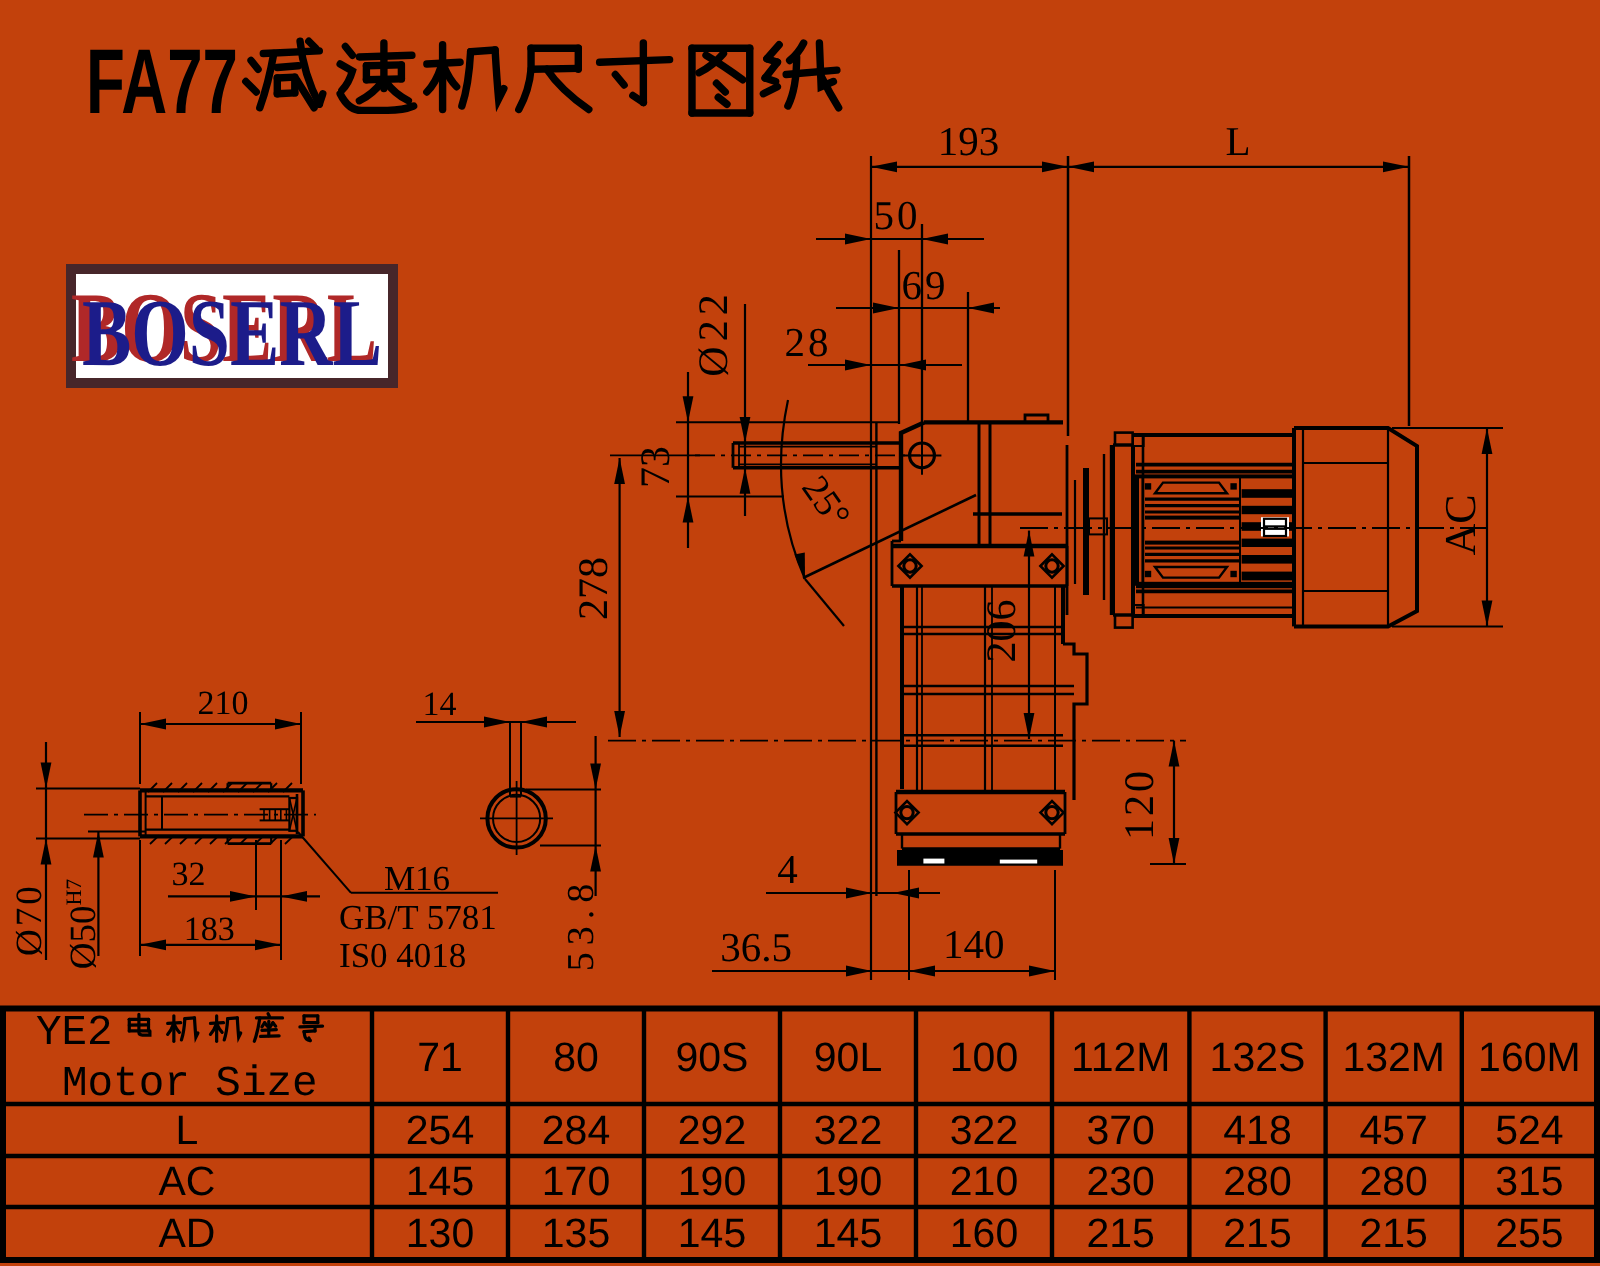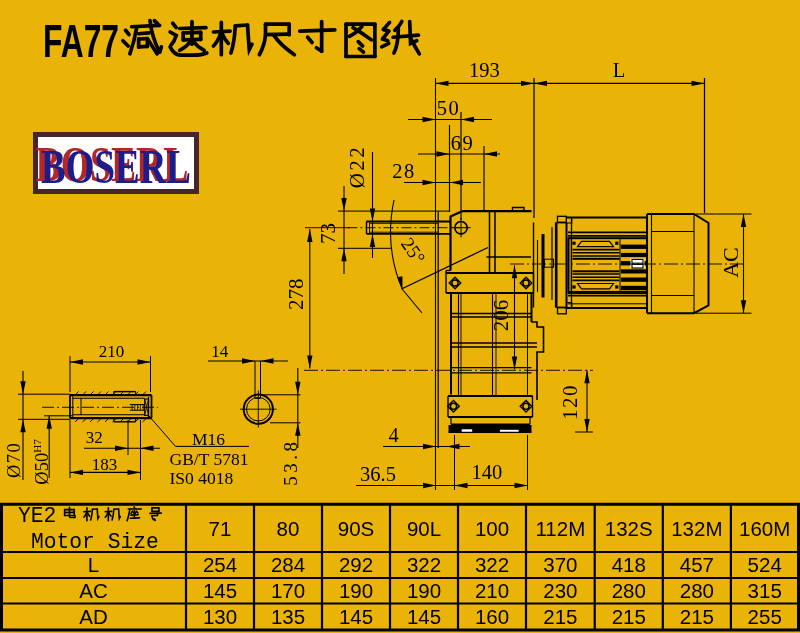--- a/index.html
+++ b/index.html
@@ -1,15 +1,15 @@
 <!DOCTYPE html>
 <html><head><meta charset="utf-8">
 <style>
 html,body{margin:0;padding:0;background:#fff;}
-#page{position:relative;width:800px;height:633px;background:#eab308;overflow:hidden;}
+#page{position:relative;width:800px;height:633px;background:#c2410c;overflow:hidden;}
 </style></head>
 <body>
 <div id="page">
 <svg width="800" height="633" viewBox="0 0 800 633">
 <text x="43" y="56.5" font-family="Liberation Sans" font-size="46" font-weight="bold" fill="#000" textLength="76" lengthAdjust="spacingAndGlyphs">FA77</text>
 <g transform="translate(119.4,18.0) scale(0.8750)">
         <path d="M7,14 L11,19" fill="none" stroke="#000" stroke-width="4.228571428571429" stroke-linecap="round"></path>
         <path d="M4,26 L10,32" fill="none" stroke="#000" stroke-width="4.228571428571429" stroke-linecap="round"></path>
         <path d="M14,10 L46,8.5" fill="none" stroke="#000" stroke-width="4.228571428571429" stroke-linecap="round"></path>
         <path d="M20,10 Q17,27 12,41" fill="none" stroke="#000" stroke-width="4.228571428571429" stroke-linecap="round"></path>

